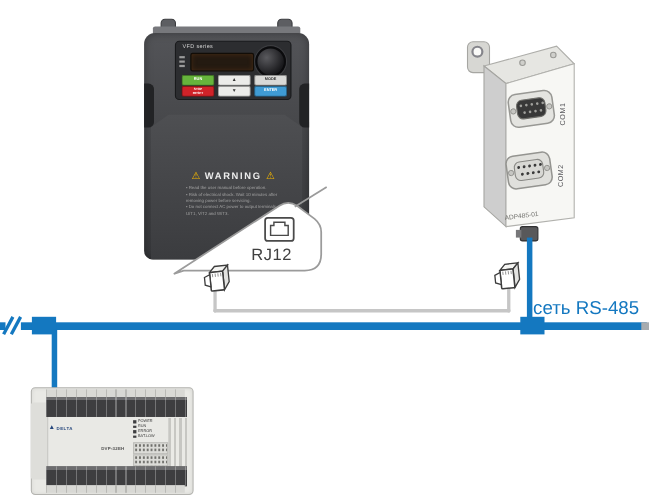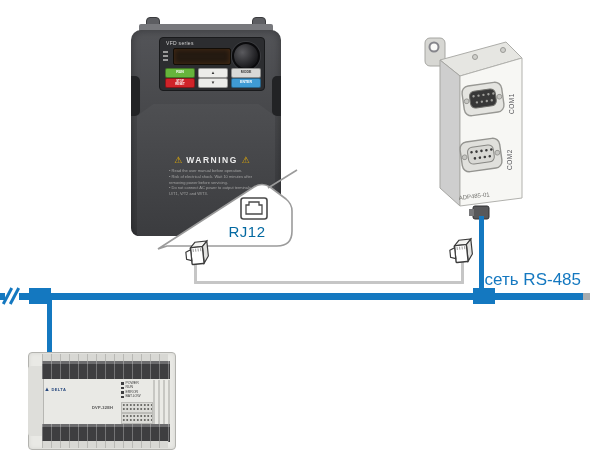--- a/index.html
+++ b/index.html
@@ -34,21 +34,21 @@
   .btn-arrow{background:#ececea;font-size:4.5px;}
   .btn-mode{background:#d9d9d7;}
   .warn{left:161px;top:155px;width:102px;}
   .warn-title{display:flex;align-items:center;justify-content:center;gap:4px;}
   .warn-tri{color:var(--warning-yellow);font-size:9px;line-height:1;}
   .warn-word{color:#ededed;font-weight:bold;font-size:8.5px;letter-spacing:1.5px;}
   .warn-lines{margin-top:3px;padding-left:8px;}
   .warn-line{font-size:4px;color:#a2a2a2;line-height:1.45;white-space:nowrap;}
 
   
-  .callout-text{left:216px;top:223px;width:62px;text-align:center;font-size:15px;color:#0369a1;letter-spacing:.5px;}
+  .callout-text{left:216px;top:223px;width:62px;text-align:center;font-size:15px;color:#404040;letter-spacing:.5px;}
 
   
   .cable{background:var(--cable-gray);border-radius:1px;}
   .bus{background:var(--bus-blue);}
   .bus-node{width:22px;height:16px;background:var(--bus-blue);}
   .bus-slash{width:3px;height:18px;background:var(--bus-blue);transform:rotate(28deg);}
   .net-label{left:481px;top:270px;width:100px;text-align:right;font-size:17px;color:var(--bus-blue);}
 
   
   .plc{left:28px;top:352px;width:148px;height:98px;}

